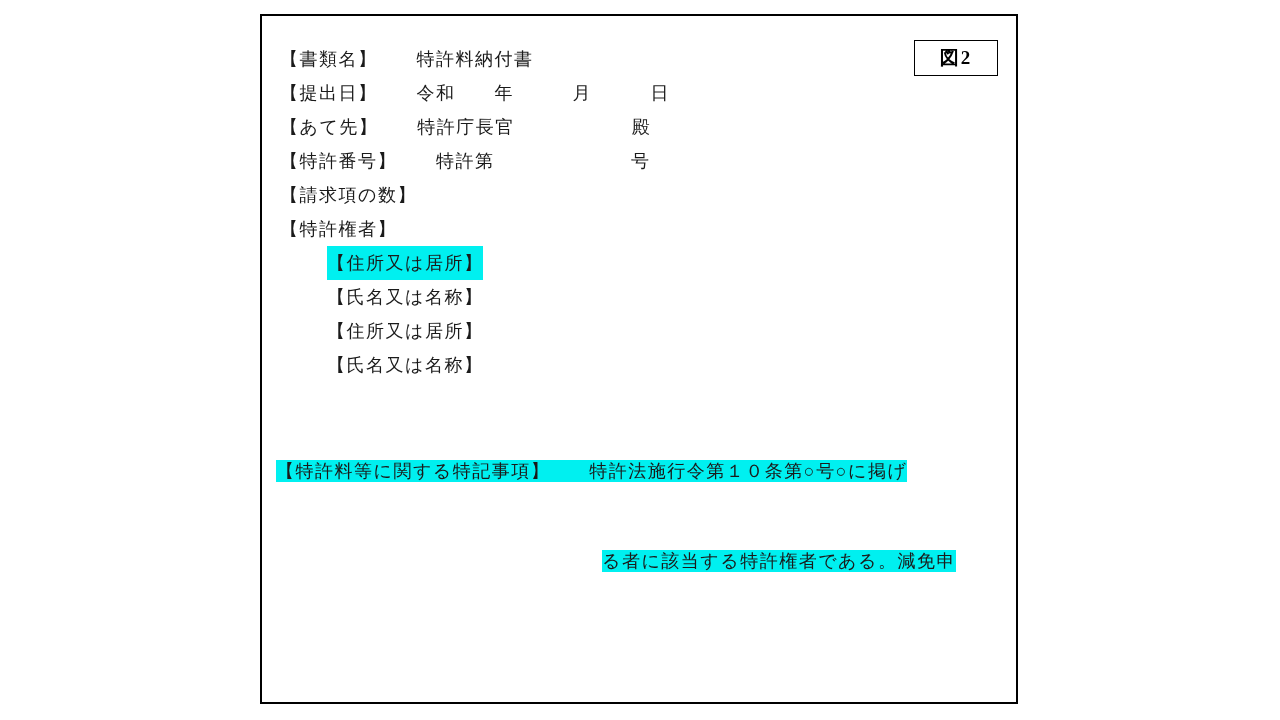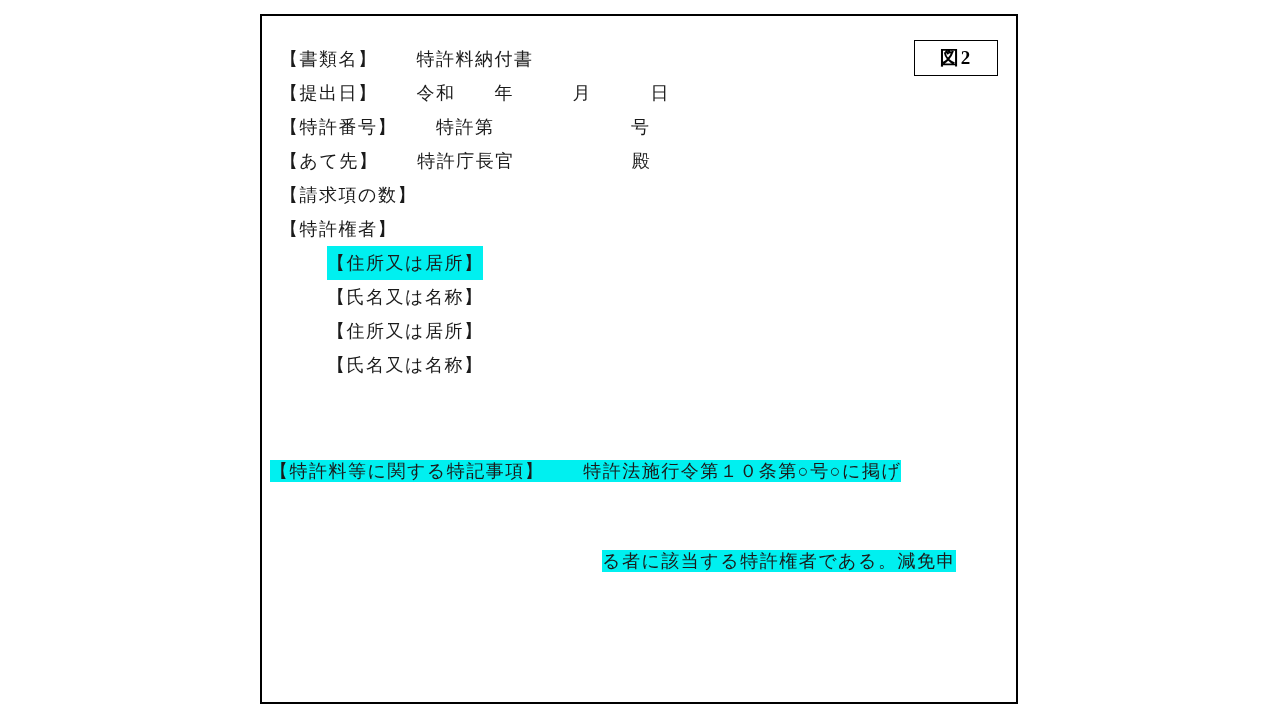--- a/index.html
+++ b/index.html
@@ -77,40 +77,40 @@
     line-height: 30px;
     color: #1a1a1a;
     letter-spacing: 1.5px;
     white-space: pre;
   }
   .note-line {
     height: 30px;
     white-space: pre;
   }
   .note-line .hl { padding: 1px 0; }
-  .note-ind { padding-left: 8px; }
+  .note-ind { padding-left: 14px; }
   .note-ind2 { padding-left: 340px; }
 </style>
 </head>
 <body>
 
 <div class="page">
   <div class="doc-frame">
 
     <div class="fig-label">図2</div>
 
     <div class="lines">
 
       <div class="line ind0"><span class="seg">【書類名】　　特許料納付書</span></div>
 
       <div class="line ind0"><span class="seg">【提出日】　　令和　　年　　　月　　　日</span></div>
 
+      <div class="line ind0"><span class="seg">【あて先】　　特許庁長官　　　　　　殿</span></div>
+
       <div class="line ind0"><span class="seg">【特許番号】　　特許第　　　　　　　号</span></div>
-
-      <div class="line ind0"><span class="seg">【あて先】　　特許庁長官　　　　　　殿</span></div>
 
       <div class="line ind0"><span class="seg">【請求項の数】</span></div>
 
       <div class="line ind0"><span class="seg">【特許権者】</span></div>
 
       <div class="line ind1"><span class="seg hl">【住所又は居所】</span></div>
 
       <div class="line ind1"><span class="seg">【氏名又は名称】</span></div>
 
 

